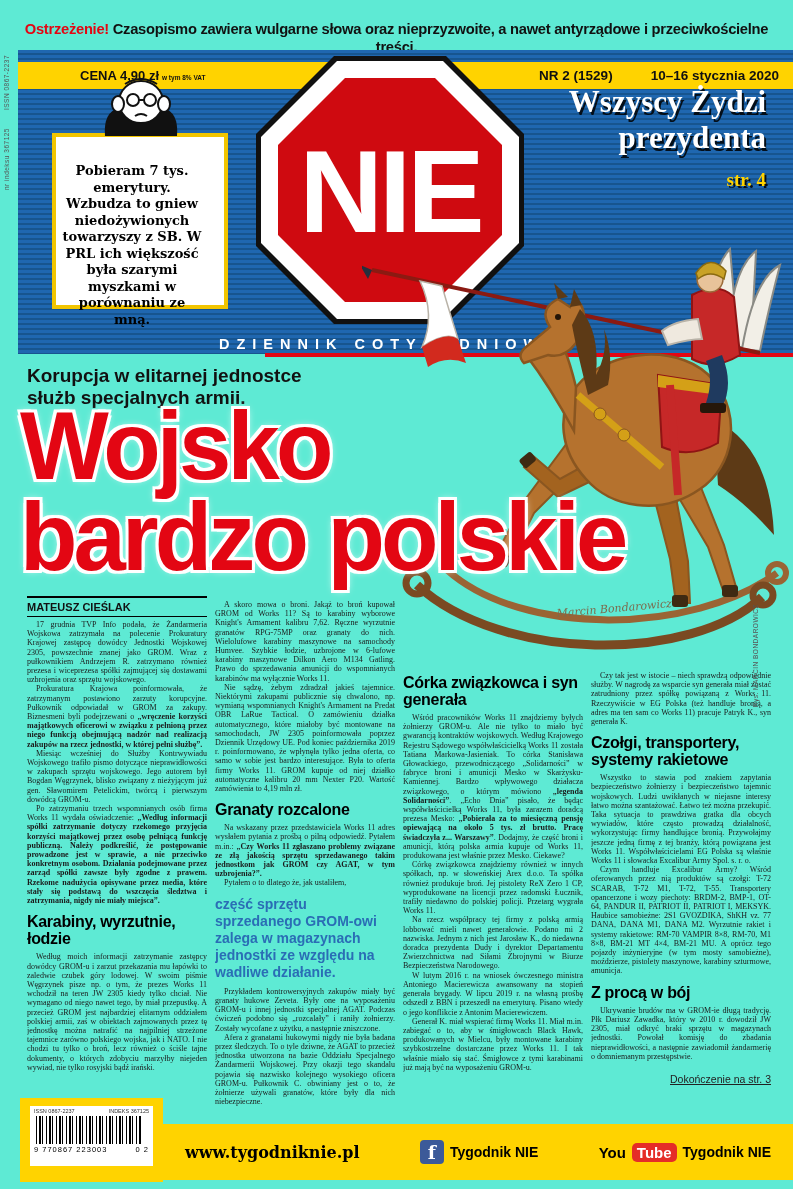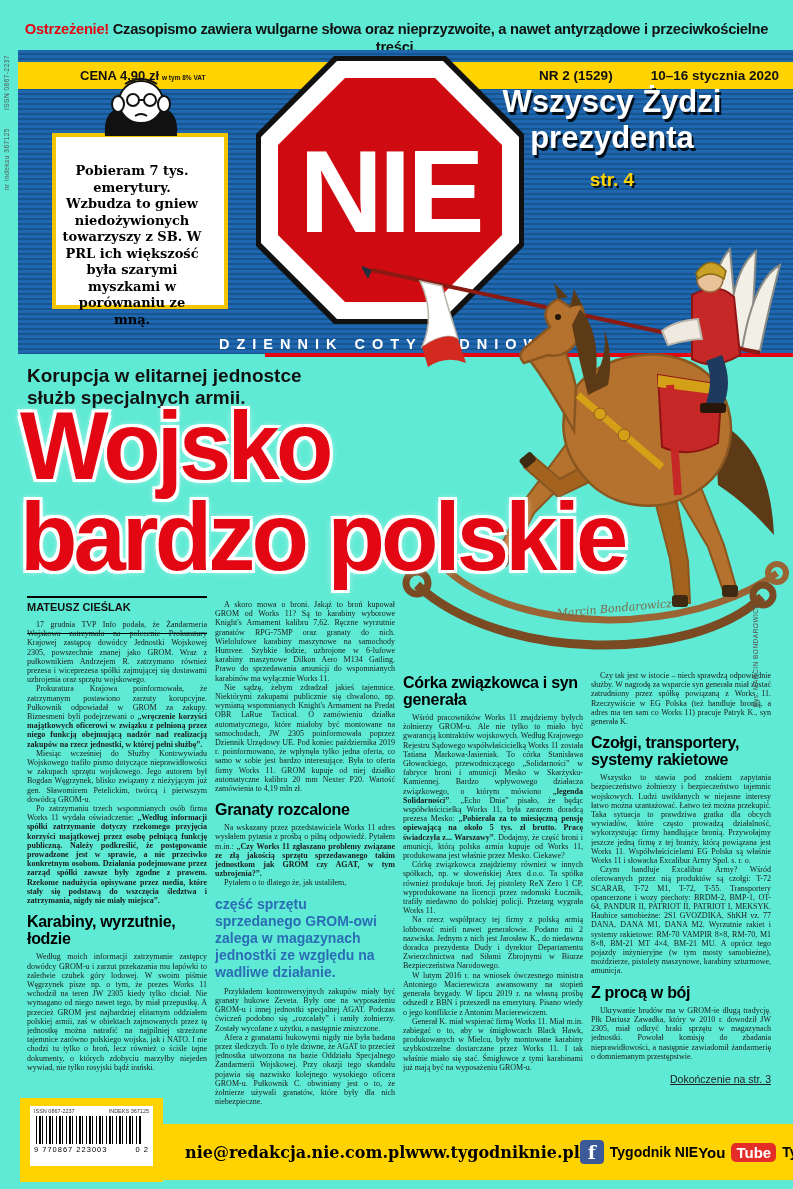--- a/index.html
+++ b/index.html
@@ -18,22 +18,22 @@
     background:repeating-linear-gradient(180deg,#1f67b0 0 3px,#17558f 3px 5px);}
   .yellowbar{position:absolute;left:0;top:12px;width:775px;height:27px;background:#ffd300;
              display:flex;align-items:center;z-index:1;}
   .price{margin-left:62px;font-size:13px;font-weight:bold;color:#101010;white-space:nowrap;}
   .price-note{font-size:6.5px;font-weight:bold;margin-left:3px;}
   .issue-block{margin-left:auto;margin-right:14px;display:flex;gap:38px;
                font-size:13.5px;font-weight:bold;color:#101010;white-space:nowrap;}
   .stopsign{position:absolute;left:236px;top:4px;width:272px;height:272px;z-index:2;}
   .tagline{position:absolute;left:166px;top:286px;width:412px;text-align:center;color:#fff;
            font-size:14.5px;font-weight:bold;letter-spacing:7px;z-index:2;white-space:nowrap;}
-  .side-headline{position:absolute;right:16px;top:34px;width:330px;text-align:center;z-index:2;
-     font-family:Liberation Sans, sans-serif;font-weight:bold;color:#fff;
+  .side-headline{position:absolute;right:27px;top:34px;width:330px;text-align:right;z-index:2;
+     font-family:Liberation Serif, serif;font-weight:bold;color:#fff;
      font-size:31px;line-height:36px;text-shadow:2px 3px 0 rgba(0,0,0,.85);}
   .side-page{margin-top:6px;font-size:19px;color:#ffd300;text-shadow:2px 2px 0 rgba(0,0,0,.85);}
   .bubble{position:absolute;left:34px;top:83px;width:168px;height:168px;background:#fff;
           border:4px solid #f2c500;z-index:3;}
   .bubble-text{position:absolute;left:4px;right:20px;top:26px;text-align:center;
      font-family:"DejaVu Serif",serif;font-weight:bold;font-size:13px;line-height:16.5px;color:#000;}
   .bubble-head{position:absolute;left:77px;top:28px;width:92px;height:62px;z-index:4;}
   .redline{position:absolute;left:265px;top:353px;width:528px;height:4px;background:#e30613;z-index:1;}
   
   .kicker{position:absolute;left:27px;top:365px;z-index:6;font-size:19px;line-height:22px;
@@ -41,21 +41,21 @@
   .headline{position:absolute;left:20px;top:398px;z-index:6;color:#e30613;font-weight:bold;
      letter-spacing:-4px;transform:scaleX(.97);transform-origin:left top;
      text-shadow:-3px -3px 0 #fff,3px -3px 0 #fff,-3px 3px 0 #fff,3px 3px 0 #fff,0 0 9px #fff;}
   .headline .hl1{font-size:97px;line-height:95px;}
   .headline .hl2{font-size:97px;line-height:95px;margin-top:-4px;}
   .horse-art{position:absolute;left:362px;top:235px;width:431px;height:435px;z-index:5;pointer-events:none;}
   .art-credit{position:absolute;left:752px;top:604px;z-index:7;}
   
   .author{position:absolute;left:27px;top:596px;width:180px;border-top:2.5px solid #000;
           border-bottom:1px solid #000;font-size:11px;font-weight:bold;color:#111;
-          padding:3px 0 20px 0;z-index:2;}
+          padding:3px 0 3px 0;z-index:2;}
   .col{position:absolute;width:180px;overflow:hidden;z-index:2;
        font-family:"Liberation Serif",serif;color:#1a1a1a;}
   #col0{left:27px;top:620px;height:478px;}
   #col1{left:215px;top:600px;height:506px;}
   #col2{left:403px;top:666px;height:438px;}
   #col3{left:591px;top:671px;height:433px;}
   .body-p{margin:0;font-size:8px;line-height:9.2px;text-align:justify;text-indent:9px;}
   .body-p b{font-weight:bold;font-family:Liberation Serif, serif;}
   .subhead{font-family:"Liberation Sans",sans-serif;font-weight:bold;font-size:16px;
            line-height:17px;margin:8px 0 5px;color:#000;letter-spacing:-.3px;}
@@ -251,21 +251,20 @@
       </div>
       <div class="bars"></div>
       <div class="barcode-bottom">
         <span>9 770867 223003</span>
         <span>0 2</span>
       </div>
     </div>
   </div>
 
   <div class="footerbar">
-    <span class="footer-link">nie@redakcja.nie.com.pl</span>
     <span class="footer-link">www.tygodniknie.pl</span>
     <span class="social">
       <span class="fb-icon">f</span>
       <span class="social-label">Tygodnik NIE</span>
     </span>
     <span class="social">
       <span class="yt-you">You</span>
       <span class="yt-tube">Tube</span>
       <span class="social-label">Tygodnik NIE</span>
     </span>

